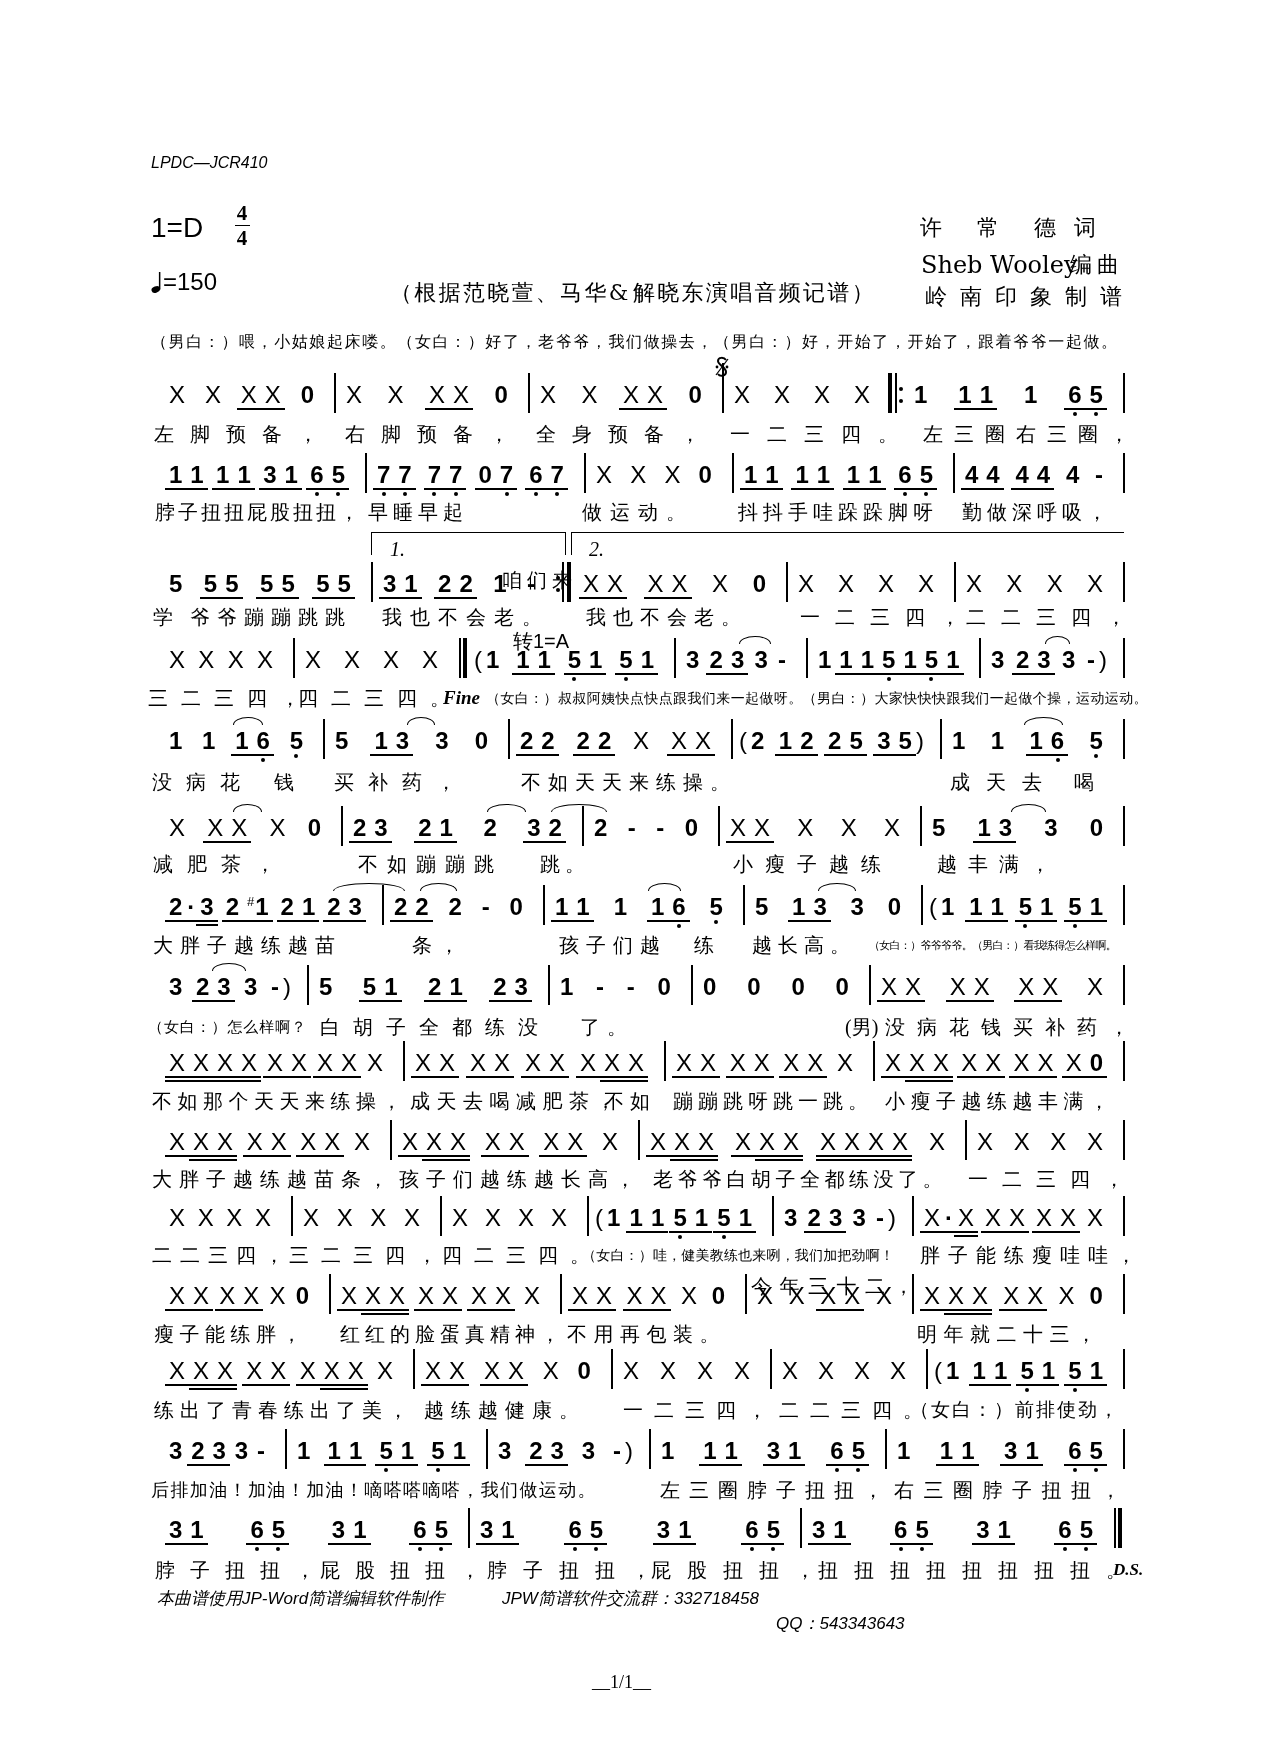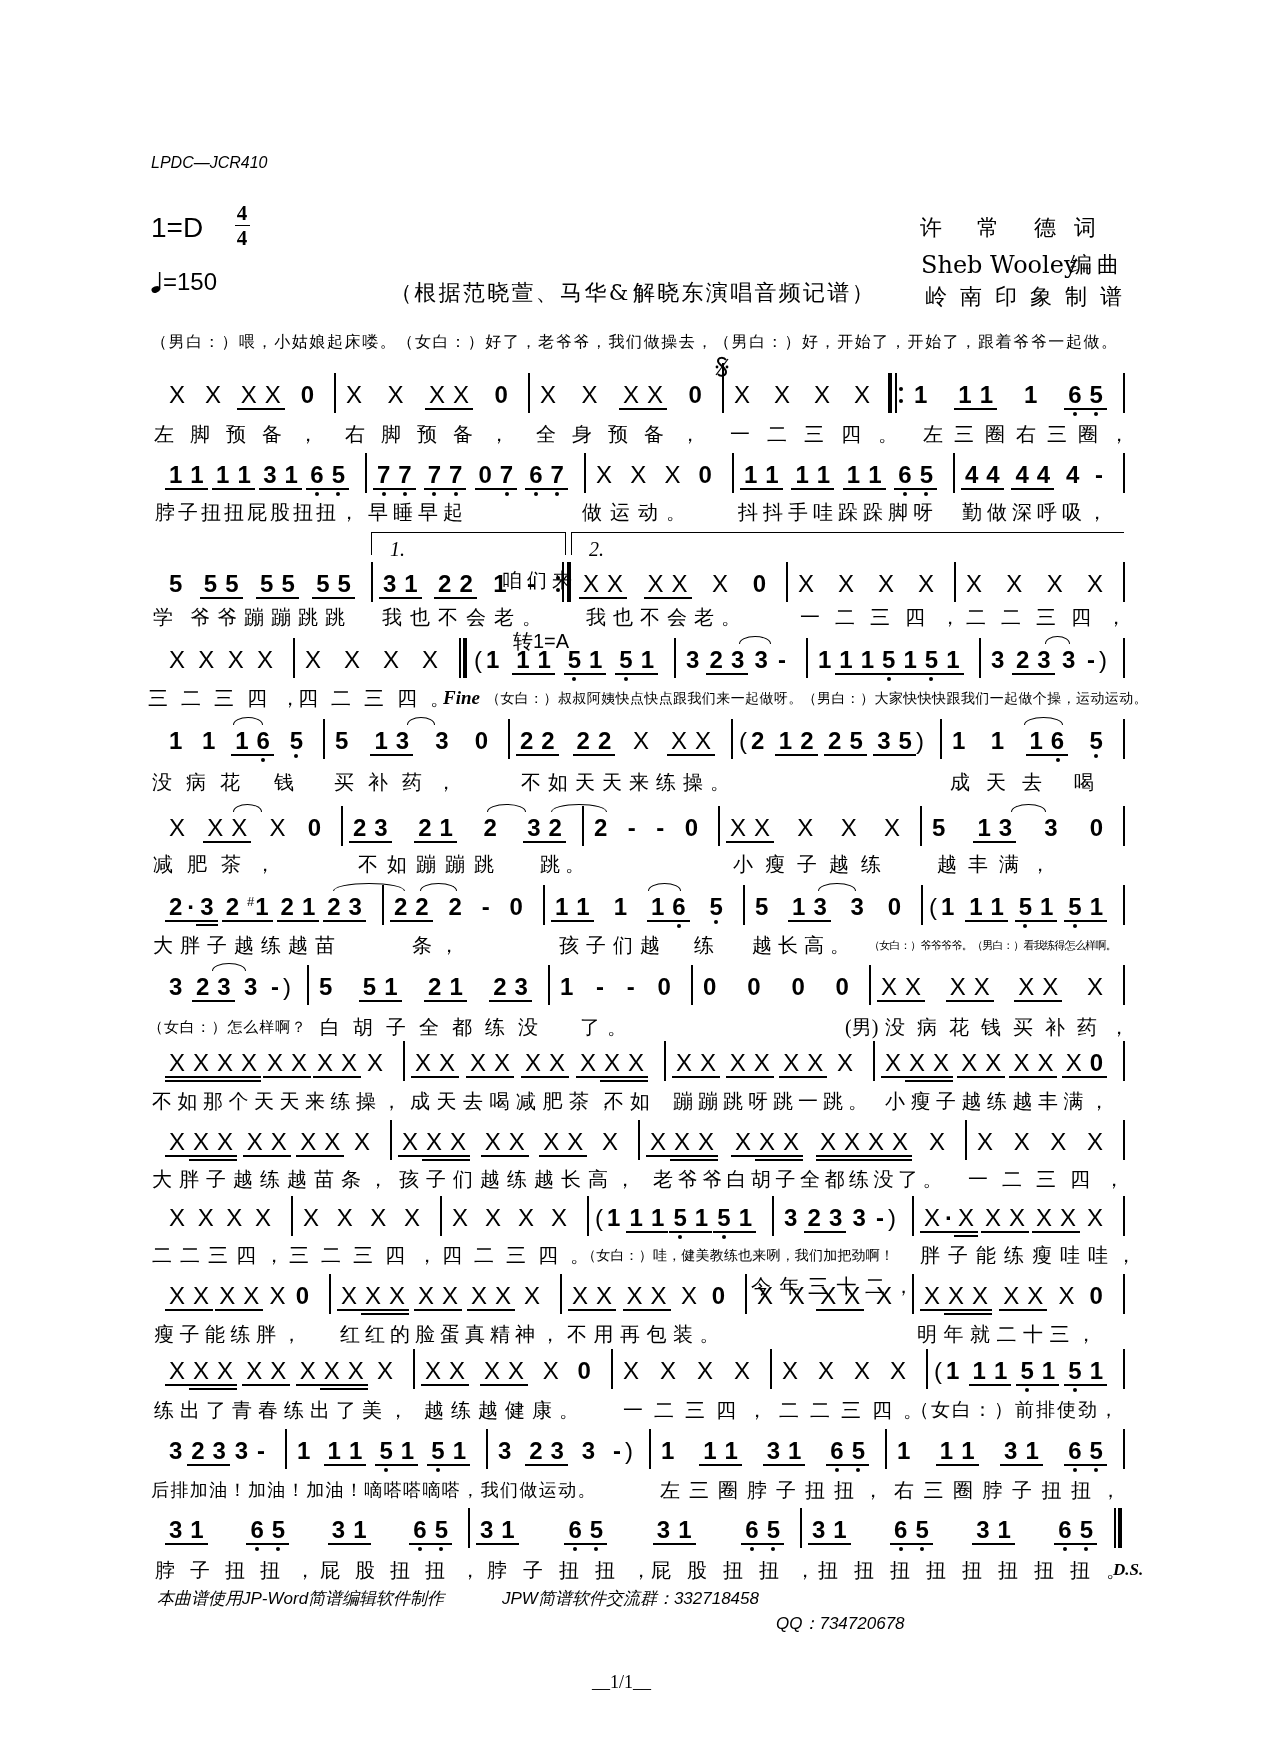--- a/index.html
+++ b/index.html
@@ -1477,15 +1477,15 @@
         <div class="lyric lyric" style="left: 320px; top: 1558px;"><span class="ch" style="width: 35px;">屁</span><span class="ch" style="width: 35px;">股</span><span class="ch" style="width: 35px;">扭</span><span class="ch" style="width: 35px;">扭</span><span class="ch" style="width: 35px;">，</span></div>
         <div class="lyric lyric" style="left: 487px; top: 1558px;"><span class="ch" style="width: 36px;">脖</span><span class="ch" style="width: 36px;">子</span><span class="ch" style="width: 36px;">扭</span><span class="ch" style="width: 36px;">扭</span><span class="ch" style="width: 36px;">，</span></div>
         <div class="lyric lyric" style="left: 651px; top: 1558px;"><span class="ch" style="width: 36px;">屁</span><span class="ch" style="width: 36px;">股</span><span class="ch" style="width: 36px;">扭</span><span class="ch" style="width: 36px;">扭</span><span class="ch" style="width: 36px;">，</span></div>
         <div class="lyric lyric" style="left: 818px; top: 1558px;"><span class="ch" style="width: 36px;">扭</span><span class="ch" style="width: 36px;">扭</span><span class="ch" style="width: 36px;">扭</span><span class="ch" style="width: 36px;">扭</span><span class="ch" style="width: 36px;">扭</span><span class="ch" style="width: 36px;">扭</span><span class="ch" style="width: 36px;">扭</span><span class="ch" style="width: 36px;">扭</span><span class="ch" style="width: 36px;">。</span></div>
         <div class="lyric ds" style="font-size: 17px; left: 1113px; top: 1558px;">D.S.</div>
       </div>
     </div>
 
   <div id="f1a" class="abs foot">本曲谱使用JP-Word简谱编辑软件制作</div>
   <div id="f1b" class="abs foot">JPW简谱软件交流群：332718458</div>
-  <div id="f2b" class="abs foot">QQ：734720678</div>
+  <div id="f2b" class="abs foot">QQ：543343643</div>
   <div id="pagenum" class="abs">__1/1__</div>
 </div>
 
 </body></html>

